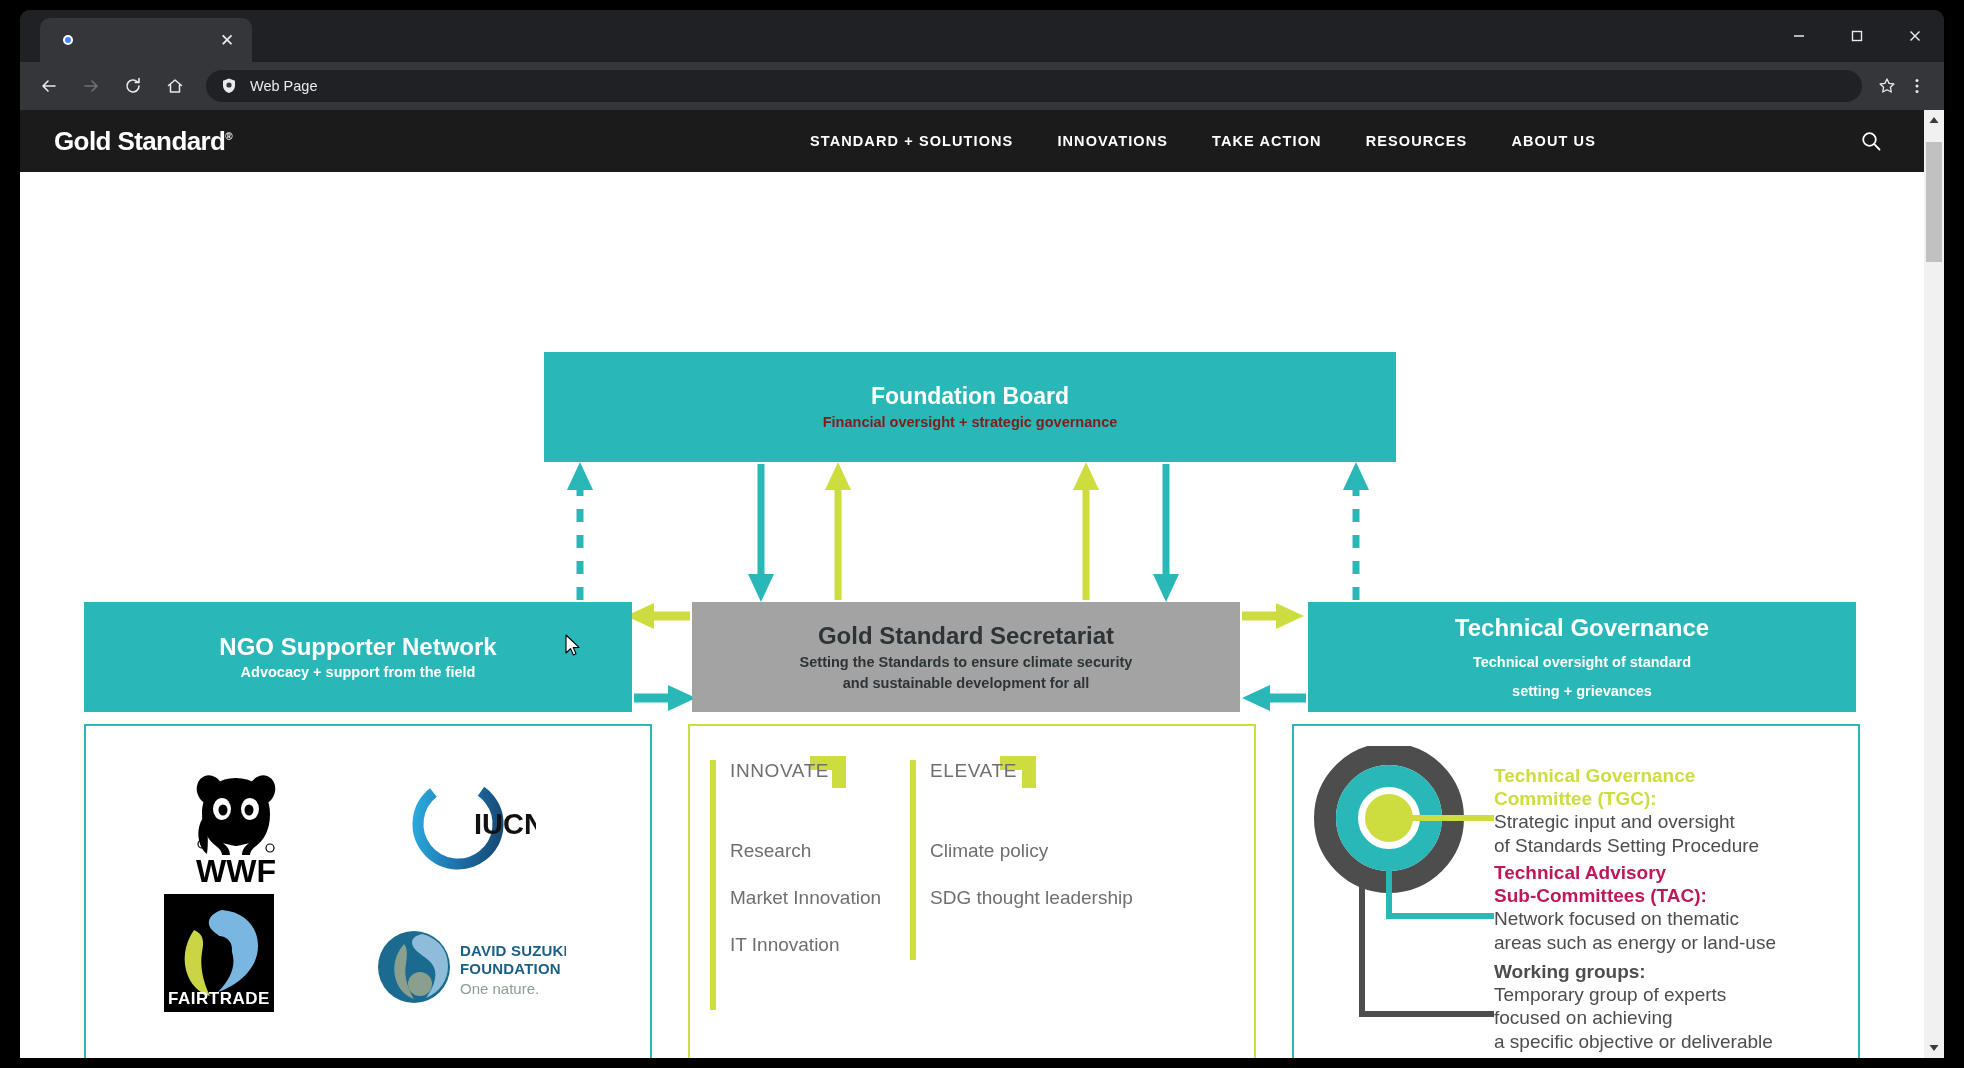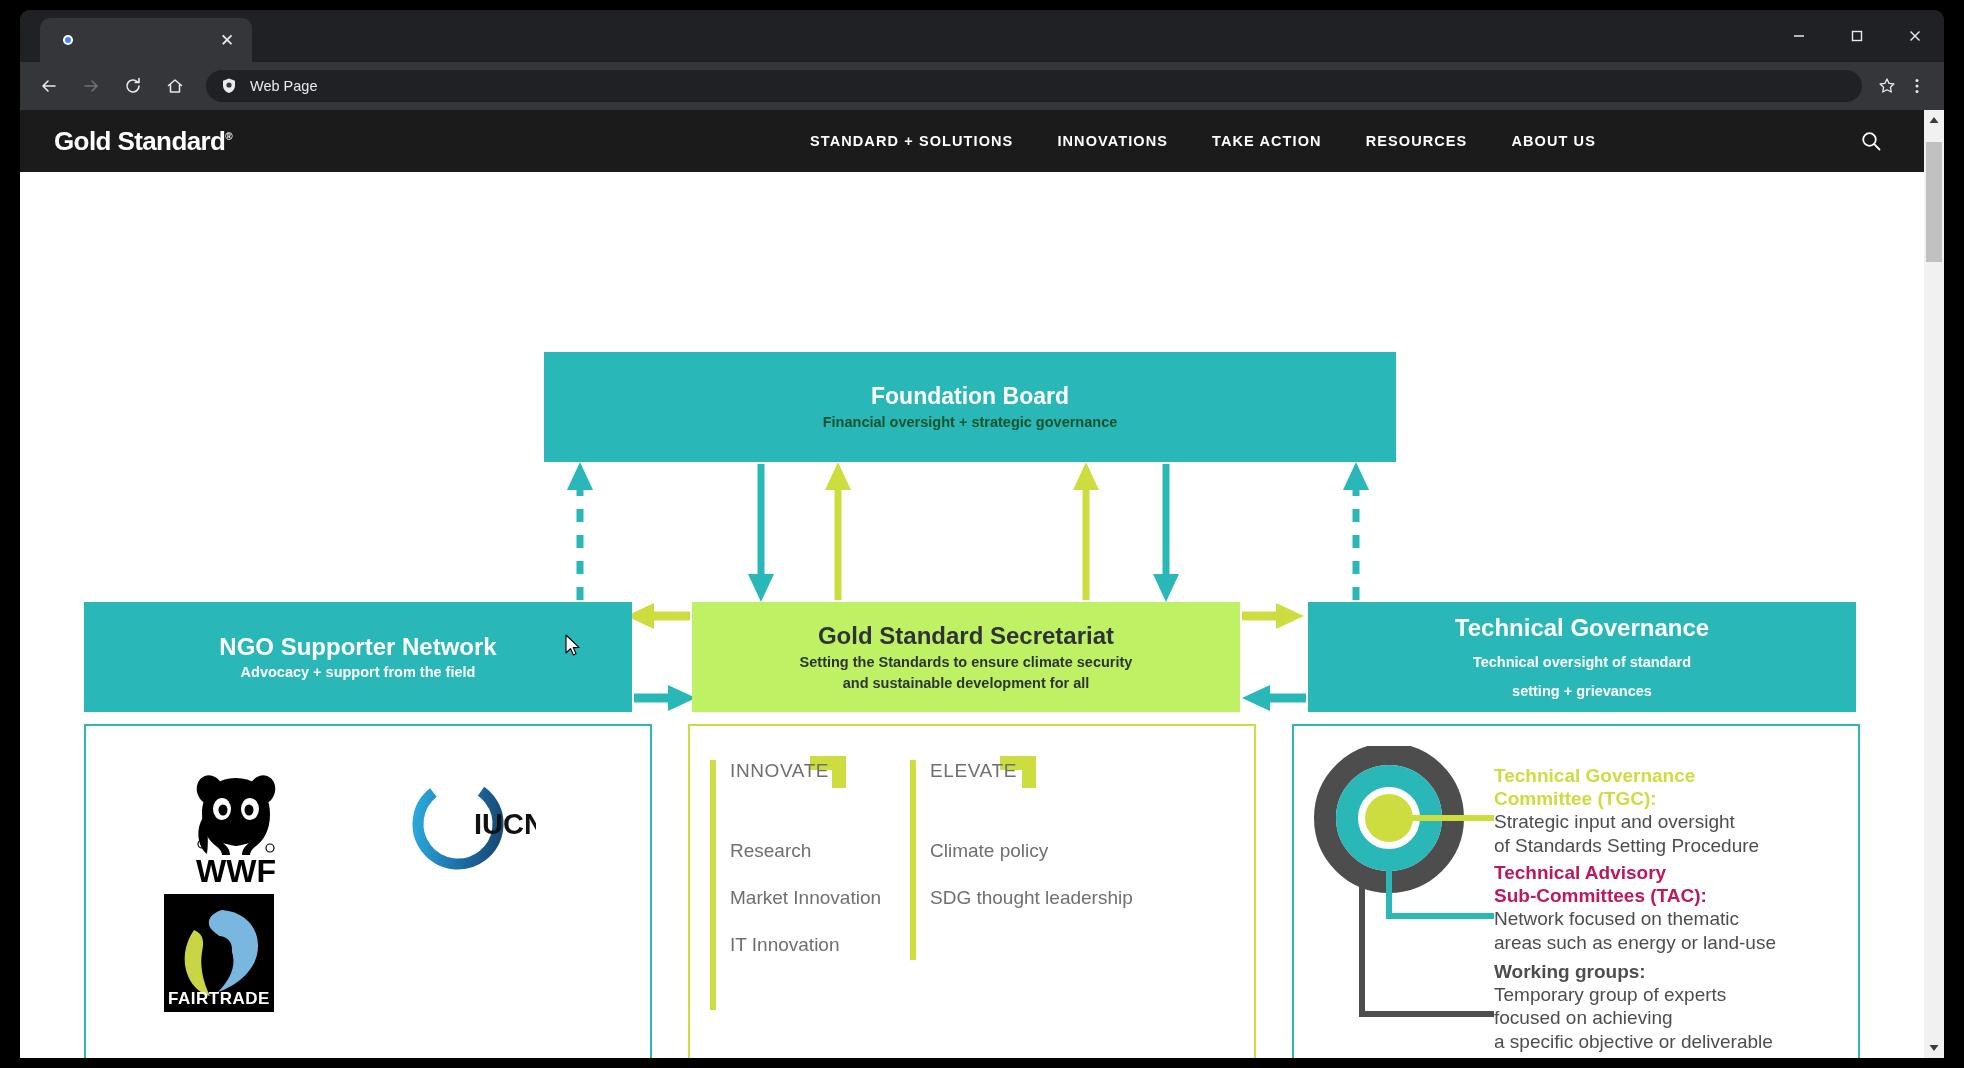--- a/index.html
+++ b/index.html
@@ -136,32 +136,32 @@
     align-items: center; justify-content: center; text-align: center;
   }
   .box-title { font-weight: bold; line-height: 1.15; }
   .box-sub { font-weight: bold; line-height: 1.25; }
 
   #foundation-board {
     left: 524px; top: 180px; width: 852px; height: 110px;
     background: #2ab7b7;
   }
   #foundation-board .box-title { color: #fff; font-size: 23px; }
-  #foundation-board .box-sub { color: #14532d; font-size: 14.5px; margin-top: 3px; }
+  #foundation-board .box-sub { color: #7f1d1d; font-size: 14.5px; margin-top: 3px; }
 
   #ngo-box {
     left: 64px; top: 430px; width: 548px; height: 110px;
     background: #2ab7b7;
   }
   #ngo-box .box-title { color: #fff; font-size: 24px; }
   #ngo-box .box-sub { color: #fff; font-size: 14.5px; margin-top: 3px; }
 
   #secretariat-box {
     left: 672px; top: 430px; width: 548px; height: 110px;
-    background: #bef264;
+    background: #a3a3a3;
   }
   #secretariat-box .box-title { color: #2e3336; font-size: 24px; }
   #secretariat-box .box-sub { color: #2e3336; font-size: 14.5px; margin-top: 3px; }
 
   #techgov-box {
     left: 1288px; top: 430px; width: 548px; height: 110px;
     background: #2ab7b7;
   }
   #techgov-box .box-title { color: #fff; font-size: 24px; }
   #techgov-box .box-sub { color: #fff; font-size: 14.5px; margin-top: 11px; }
@@ -455,20 +455,31 @@
         <div class="logo-cell" id="ft-logo">
           <svg viewBox="0 0 110 118" width="110" height="118">
             <rect x="0" y="0" width="110" height="118" fill="#000"></rect>
             <path d="M58 16c24 2 36 18 36 36 0 24-22 40-40 46 14-14 18-28 14-40-4-12-14-16-20-22-6-6-4-16 10-20z" fill="#79b7e0"></path>
             <path d="M30 36c-10 14-12 32-6 46 5 12 14 18 22 20-8-16-10-32-8-44 2-10 2-18-8-22z" fill="#c9d545"></path>
             <circle cx="55" cy="55" r="13" fill="#000"></circle>
             <text x="55" y="110" font-family="Liberation Sans, sans-serif" font-size="17" font-weight="bold" fill="#fff" text-anchor="middle" letter-spacing="0.5">FAIRTRADE</text>
           </svg>
         </div>
 
+        <div class="logo-cell" id="ds-logo">
+          <svg viewBox="0 0 190 82" width="190" height="82">
+            <circle cx="38" cy="41" r="36" fill="#1a6b8f"></circle>
+            <path d="M46 8c16 4 26 16 26 32 0 14-8 26-22 32 10-14 12-26 6-34-5-7-14-10-18-16-4-6-2-12 8-14z" fill="#8fbcd8"></path>
+            <path d="M28 18c-9 10-12 24-8 36 3 10 10 16 18 19-8-13-10-26-8-35 1-8 2-16-2-20z" fill="#8b9f8f"></path>
+            <circle cx="44" cy="58" r="12" fill="#8b9f8f"></circle>
+            <text x="84" y="30" font-family="Liberation Sans, sans-serif" font-size="15" font-weight="bold" fill="#1a5f86" letter-spacing="0.2">DAVID SUZUKI</text>
+            <text x="84" y="48" font-family="Liberation Sans, sans-serif" font-size="15" font-weight="bold" fill="#1a5f86" letter-spacing="0.2">FOUNDATION</text>
+            <text x="84" y="68" font-family="Liberation Sans, sans-serif" font-size="15" fill="#8b9f8f">One nature.</text>
+          </svg>
+        </div>
 
       </div>
 
       <div id="mid-panel" class="panel">
         <div class="corner-bracket" id="bracket-innovate"></div>
         <div class="corner-bracket" id="bracket-elevate"></div>
 
         <div class="mid-col" id="col-innovate">
           <div class="col-head">INNOVATE</div>
           <div class="col-items">

